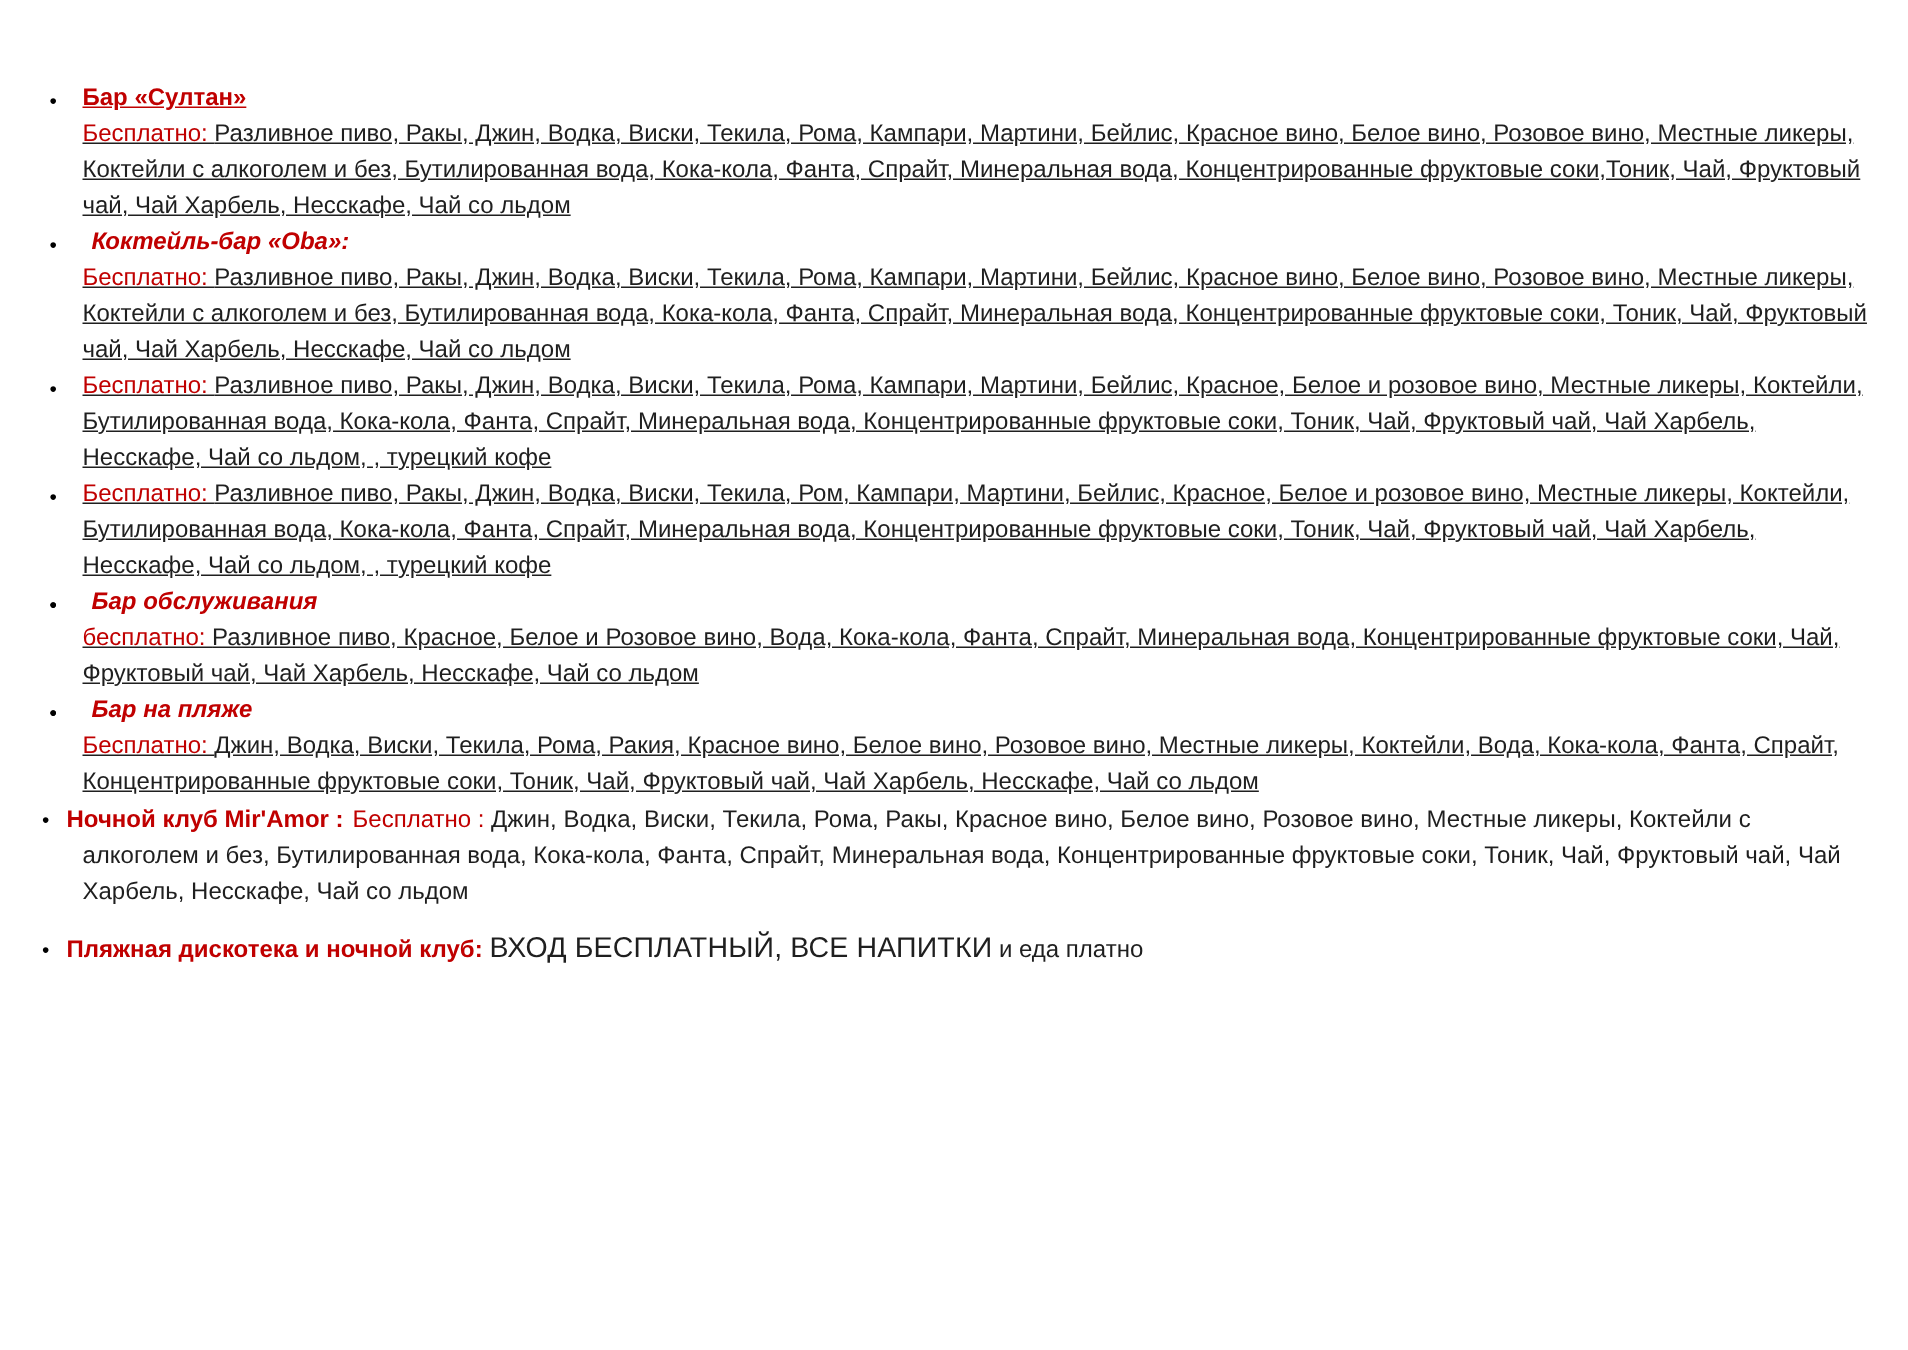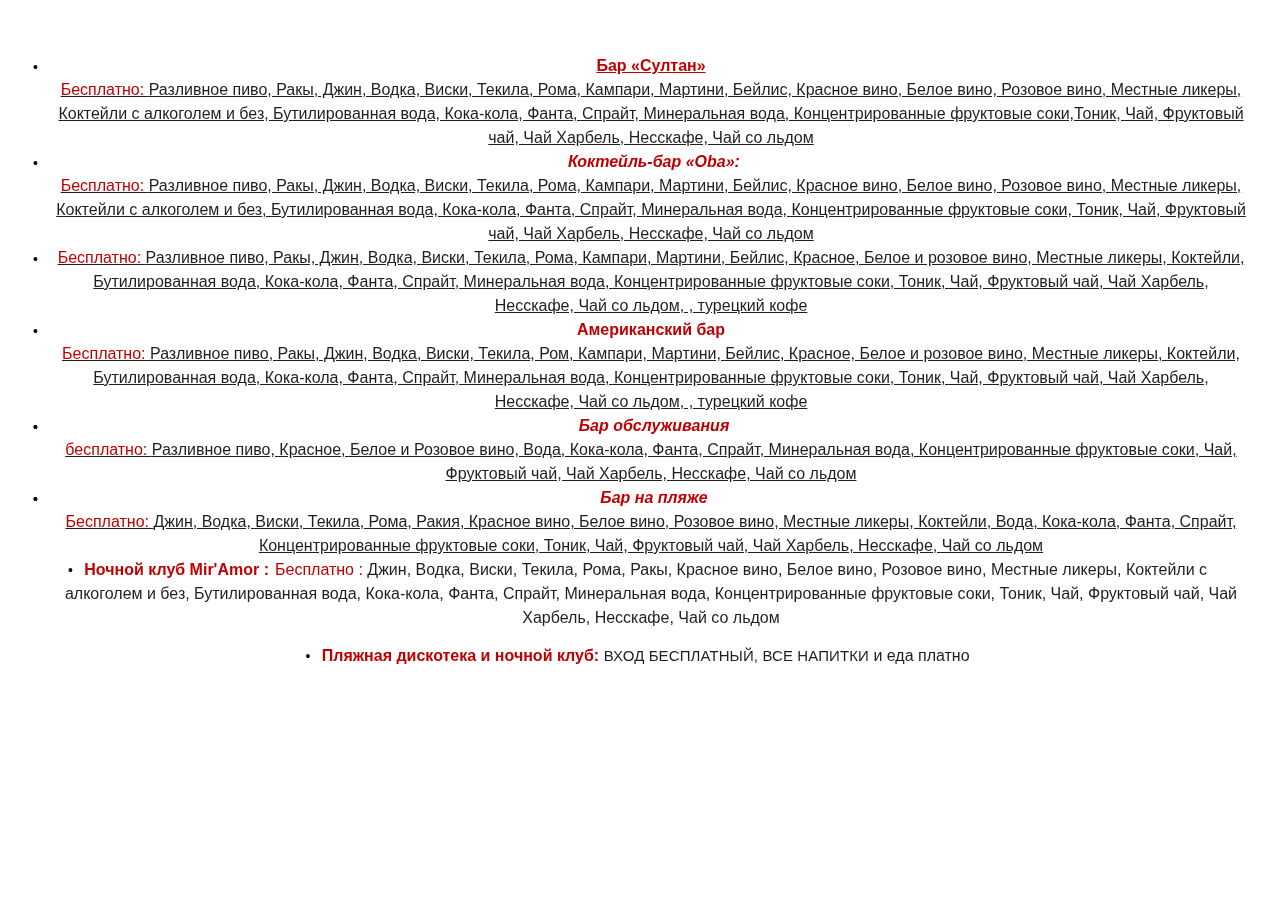--- a/index.html
+++ b/index.html
@@ -15,21 +15,20 @@
     font-size: 16px;
     line-height: 24px;
     color: #1f1f1f;
     position: relative;
   }
   .doc {
     position: absolute;
     left: 55px;
     top: 54px;
     width: 1192px;
-    text-align: center;
   }
   .entry {
     position: relative;
   }
   .entry::before {
     content: "•";
     position: absolute;
     left: -22px;
     top: 1px;
     color: #000000;
@@ -51,21 +50,21 @@
   }
   .inline-entry::before {
     content: "•";
     color: #000000;
     font-size: 14px;
     padding-right: 7px;
   }
   .inline-entry .gap-label { margin-left: 6px; }
   .disco { margin-top: 14px; }
   .caps {
-    font-size: 15px;
+    font-size: 19px;
     letter-spacing: 0.1px;
   }
 </style>
 </head>
 <body>
 
 <div class="doc">
 
   <div class="entry">
     <div><span class="bar-name u">Бар «Султан»</span></div>
@@ -75,21 +74,20 @@
   <div class="entry">
     <div><span class="bar-name pad">Коктейль-бар «Oba»:</span></div>
     <p class="desc"><span class="label">Бесплатно: </span><span>Разливное пиво, Ракы, Джин, Водка, Виски, Текила, Рома, Кампари, Мартини, Бейлис, Красное вино, Белое вино, Розовое вино, Местные ликеры, Коктейли с алкоголем и без, Бутилированная вода, Кока-кола, Фанта, Спрайт, Минеральная вода, Концентрированные фруктовые соки, Тоник, Чай, Фруктовый чай, Чай Харбель, Несскафе, Чай со льдом</span></p>
   </div>
 
   <div class="entry">
     <p class="desc"><span class="label">Бесплатно: </span><span>Разливное пиво, Ракы, Джин, Водка, Виски, Текила, Рома, Кампари, Мартини, Бейлис, Красное, Белое и розовое вино, Местные ликеры, Коктейли, Бутилированная вода, Кока-кола, Фанта, Спрайт, Минеральная вода, Концентрированные фруктовые соки, Тоник, Чай, Фруктовый чай, Чай Харбель, Несскафе, Чай со льдом, , турецкий кофе</span></p>
   </div>
 
   <div class="entry">
-    <div><span class="bar-name">Американский бар</span></div>
     <p class="desc"><span class="label">Бесплатно: </span><span>Разливное пиво, Ракы, Джин, Водка, Виски, Текила, Ром, Кампари, Мартини, Бейлис, Красное, Белое и розовое вино, Местные ликеры, Коктейли, Бутилированная вода, Кока-кола, Фанта, Спрайт, Минеральная вода, Концентрированные фруктовые соки, Тоник, Чай, Фруктовый чай, Чай Харбель, Несскафе, Чай со льдом, , турецкий кофе</span></p>
   </div>
 
   <div class="entry">
   </div>
 
   <div class="entry">
     <div><span class="bar-name pad">Бар обслуживания</span></div>
     <p class="desc"><span class="label">бесплатно: </span><span>Разливное пиво, Красное, Белое и Розовое вино, Вода, Кока-кола, Фанта, Спрайт, Минеральная вода, Концентрированные фруктовые соки, Чай, Фруктовый чай, Чай Харбель, Несскафе, Чай со льдом</span></p>
   </div>

